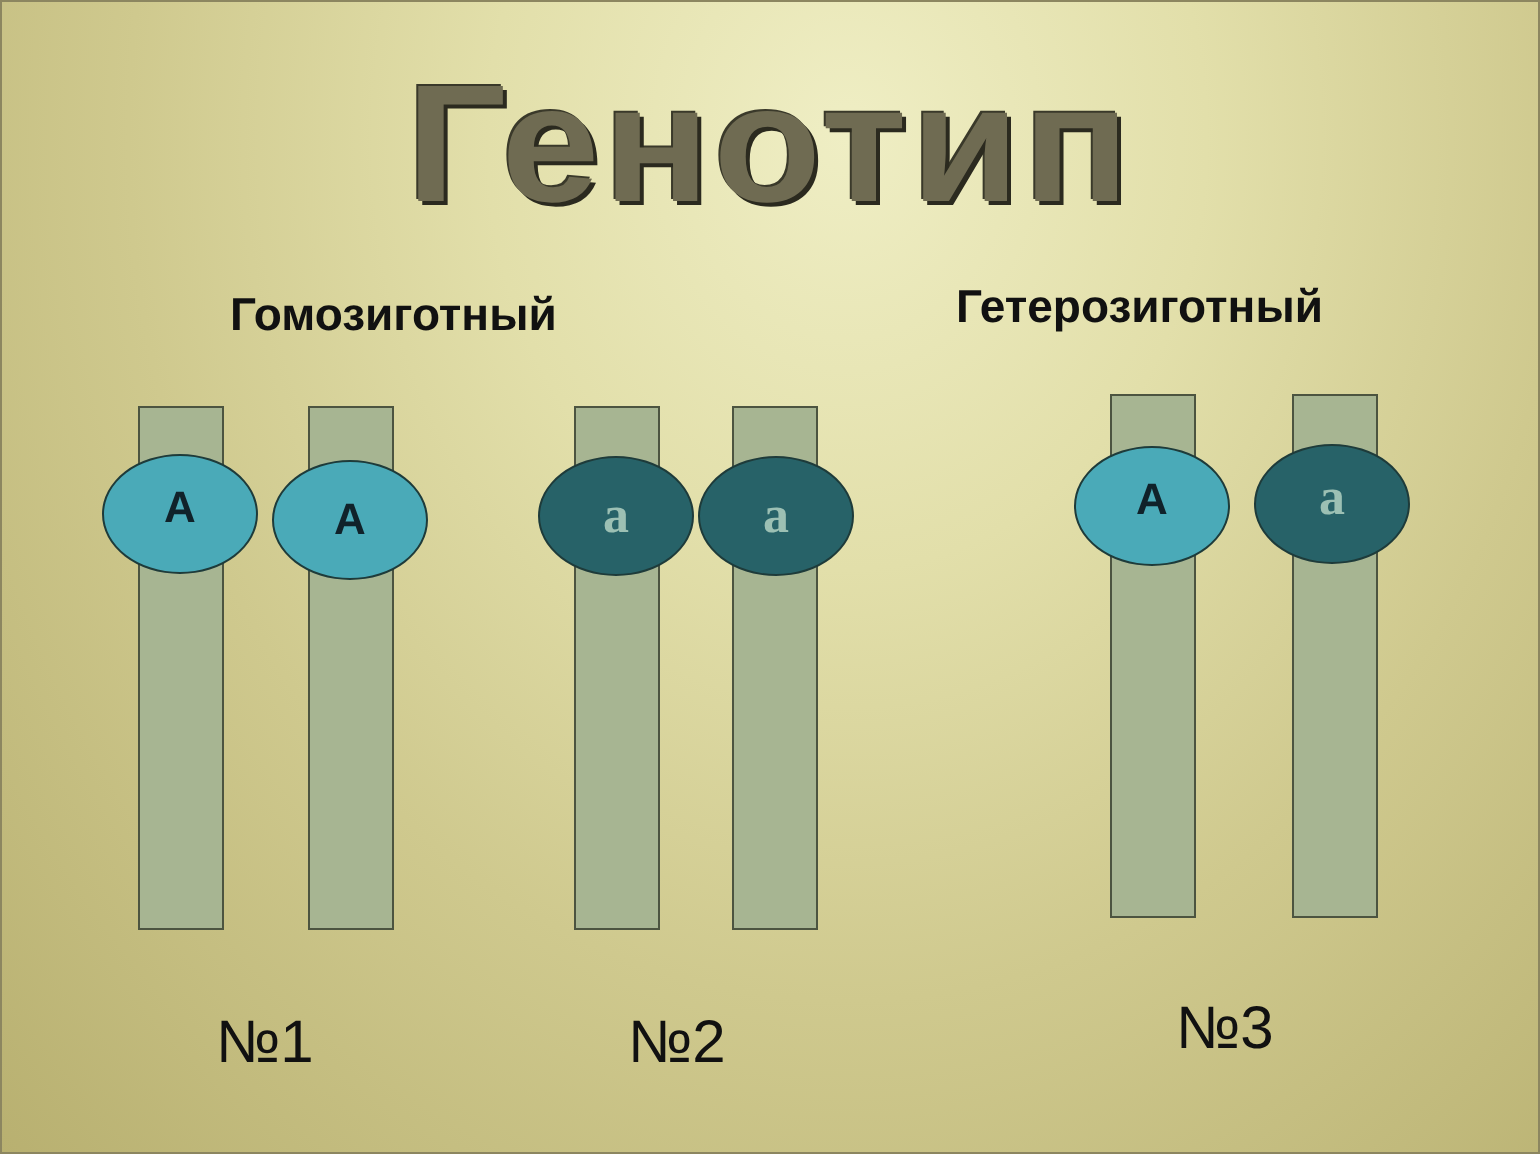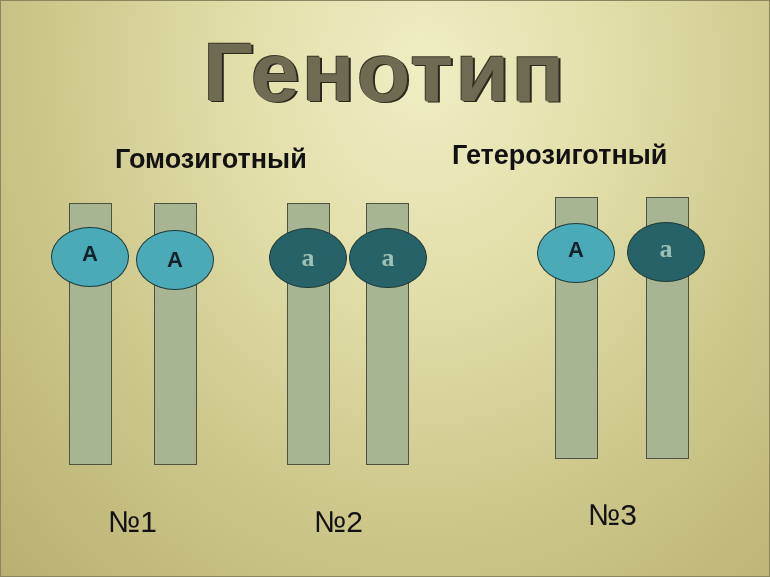--- a/index.html
+++ b/index.html
@@ -3,38 +3,38 @@
 <meta charset="utf-8">
 <style>
   html, body { margin:0; padding:0; }
   body { width:770px; height:577px; overflow:hidden; position:relative;
     background: radial-gradient(ellipse at 55% 12%, #efeec4 0%, #e2dfaa 30%, #cfc98e 60%, #b8b070 100%);
     font-family: "Liberation Sans", sans-serif; }
   .frame { position:absolute; inset:0; border:1px solid #8c8660; box-sizing:border-box; }
   .title { position:absolute; left:0; width:770px; top:28px; text-align:center;
     font-size:88px; font-weight:bold; color:#6f6b52; letter-spacing:2px;
     text-shadow: 2px 2px 0 #2b2a1f, -1px -1px 0 #3a392a; line-height:1; transform: scaleY(0.95); }
-  .subtitle { position:absolute; font-size:27px; font-weight:bold; color:#111; white-space:nowrap; }
+  .subtitle { position:absolute; font-size:23px; font-weight:bold; color:#111; white-space:nowrap; }
   .bar { position:absolute; width:43px; background:#a7b592; border:1px solid #4c5440; box-sizing:border-box; }
   .allele { position:absolute; width:78px; height:60px; border-radius:50%; border:1.5px solid #1e3b3a;
     box-sizing:border-box; display:flex; align-items:center; justify-content:center;
     font-size:22px; font-weight:bold; }
   .dom { background:#4aaab8; color:#10222a; }
   .rec { background:#276268; color:#9cc0b4; font-family:"Liberation Serif", serif; font-size:26px; }
   .label { position:absolute; font-size:30px; color:#111; }
 </style>
 </head>
 <body>
 
 <div class="frame"></div>
 
 <div class="title">Генотип</div>
 
 <div class="subtitle" style="left:115px; top:144px;">Гомозиготный</div>
-<div class="subtitle" style="left:452px; top:140px;">Гетерозиготный</div>
+<div class="subtitle" style="left:478px; top:140px;">Гетерозиготный</div>
 
 <div>
   <div class="bar" style="left:69px; top:203px; height:262px;"></div>
   <div class="bar" style="left:154px; top:203px; height:262px;"></div>
   <div class="allele dom" style="left:51px; top:227px;">
       <span style="margin-top:-6px;">A</span>
     </div>
   <div class="allele dom" style="left:136px; top:230px;">
       <span>A</span>
     </div>

